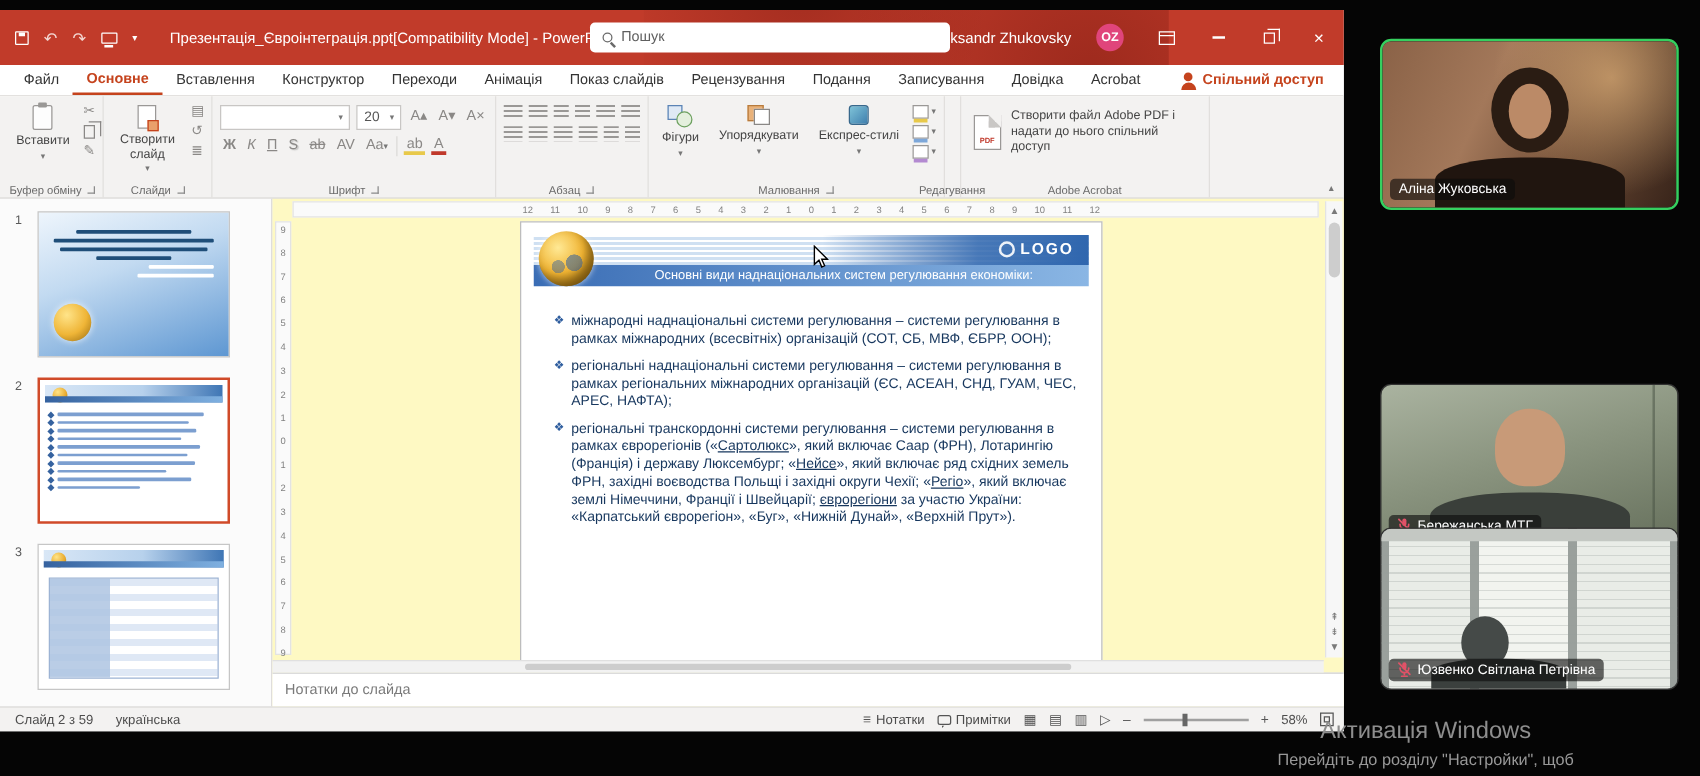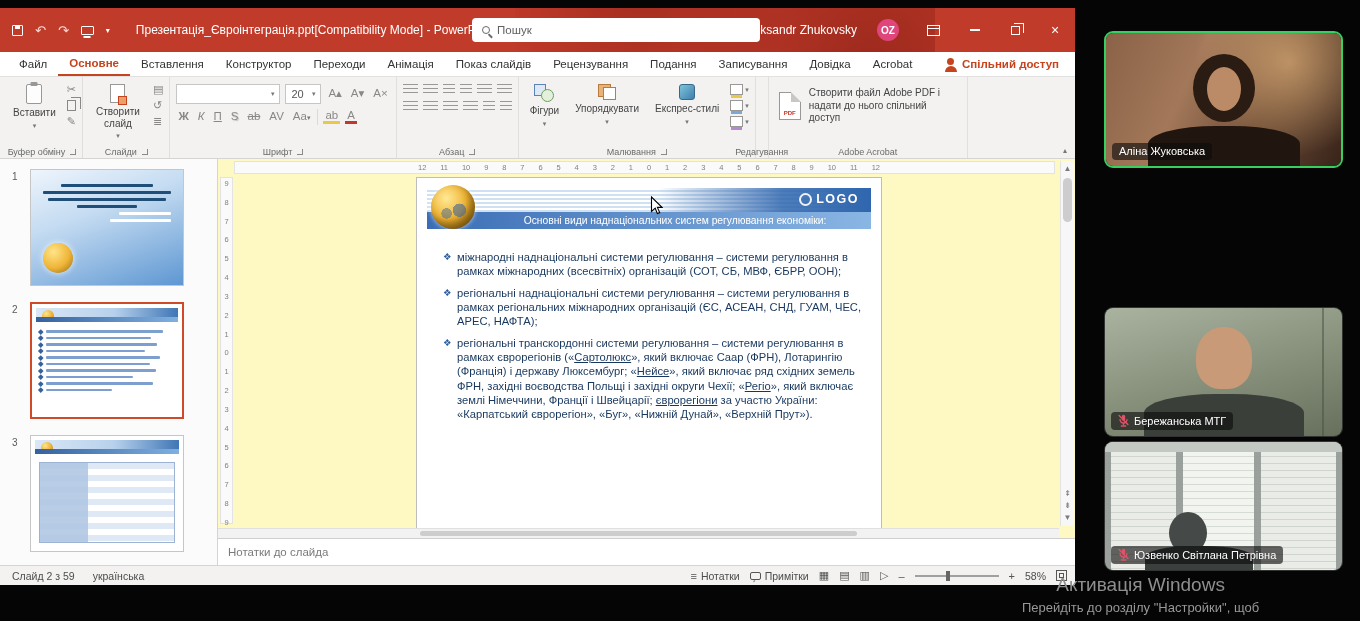--- a/index.html
+++ b/index.html
@@ -173,21 +173,21 @@
   .fit-ic{width:11px;height:11px;border:1px solid #555;position:relative;display:inline-block;}
   .fit-ic::after{content:'';position:absolute;inset:2px;border:1px solid #555;}
 
   
   .video-panel{position:absolute;left:1104px;top:0;width:240px;height:621px;}
   .tile{position:absolute;left:0;width:239px;border-radius:9px;background:#1a1a1a;overflow:hidden;border:1px solid #323232;}
   .tile.speaking{border:2px solid var(--speaking_green,#35d05f);}
   .tile.pos1{top:31px;height:137px;}
   .tile.pos2{top:173px;height:130px;}
   .tile.pos3{top:307px;height:130px;}
-  .tile.pos4{top:441px;height:130px;}
+  .tile.pos4{top:422px;height:130px;}
   .scene{position:absolute;inset:0;}
   .ph,.pb{position:absolute;left:50%;transform:translateX(-50%);}
   .ph{border-radius:50%;}
   .pb{border-radius:45% 45% 0 0;}
   .pos1 .scene{background:radial-gradient(circle at 78% 22%,rgba(255,205,140,.55),rgba(255,205,140,0) 45%),
       linear-gradient(115deg,#8a6247 0%,#a3785a 35%,#6d4b35 65%,#38241a 100%);}
   .pos1 .ph{top:16%;width:62px;height:68px;background:#2a1c13;}
   .pos1 .ph::after{content:'';position:absolute;left:50%;top:13px;transform:translateX(-50%);width:34px;height:44px;border-radius:50%;background:#bb8a67;}
   .pos1 .pb{bottom:0;width:152px;height:40px;background:#20150f;}
   .pos2 .scene{background:linear-gradient(180deg,#ccc8c0 0%,#b4b0a8 55%,#908c84 100%);}

